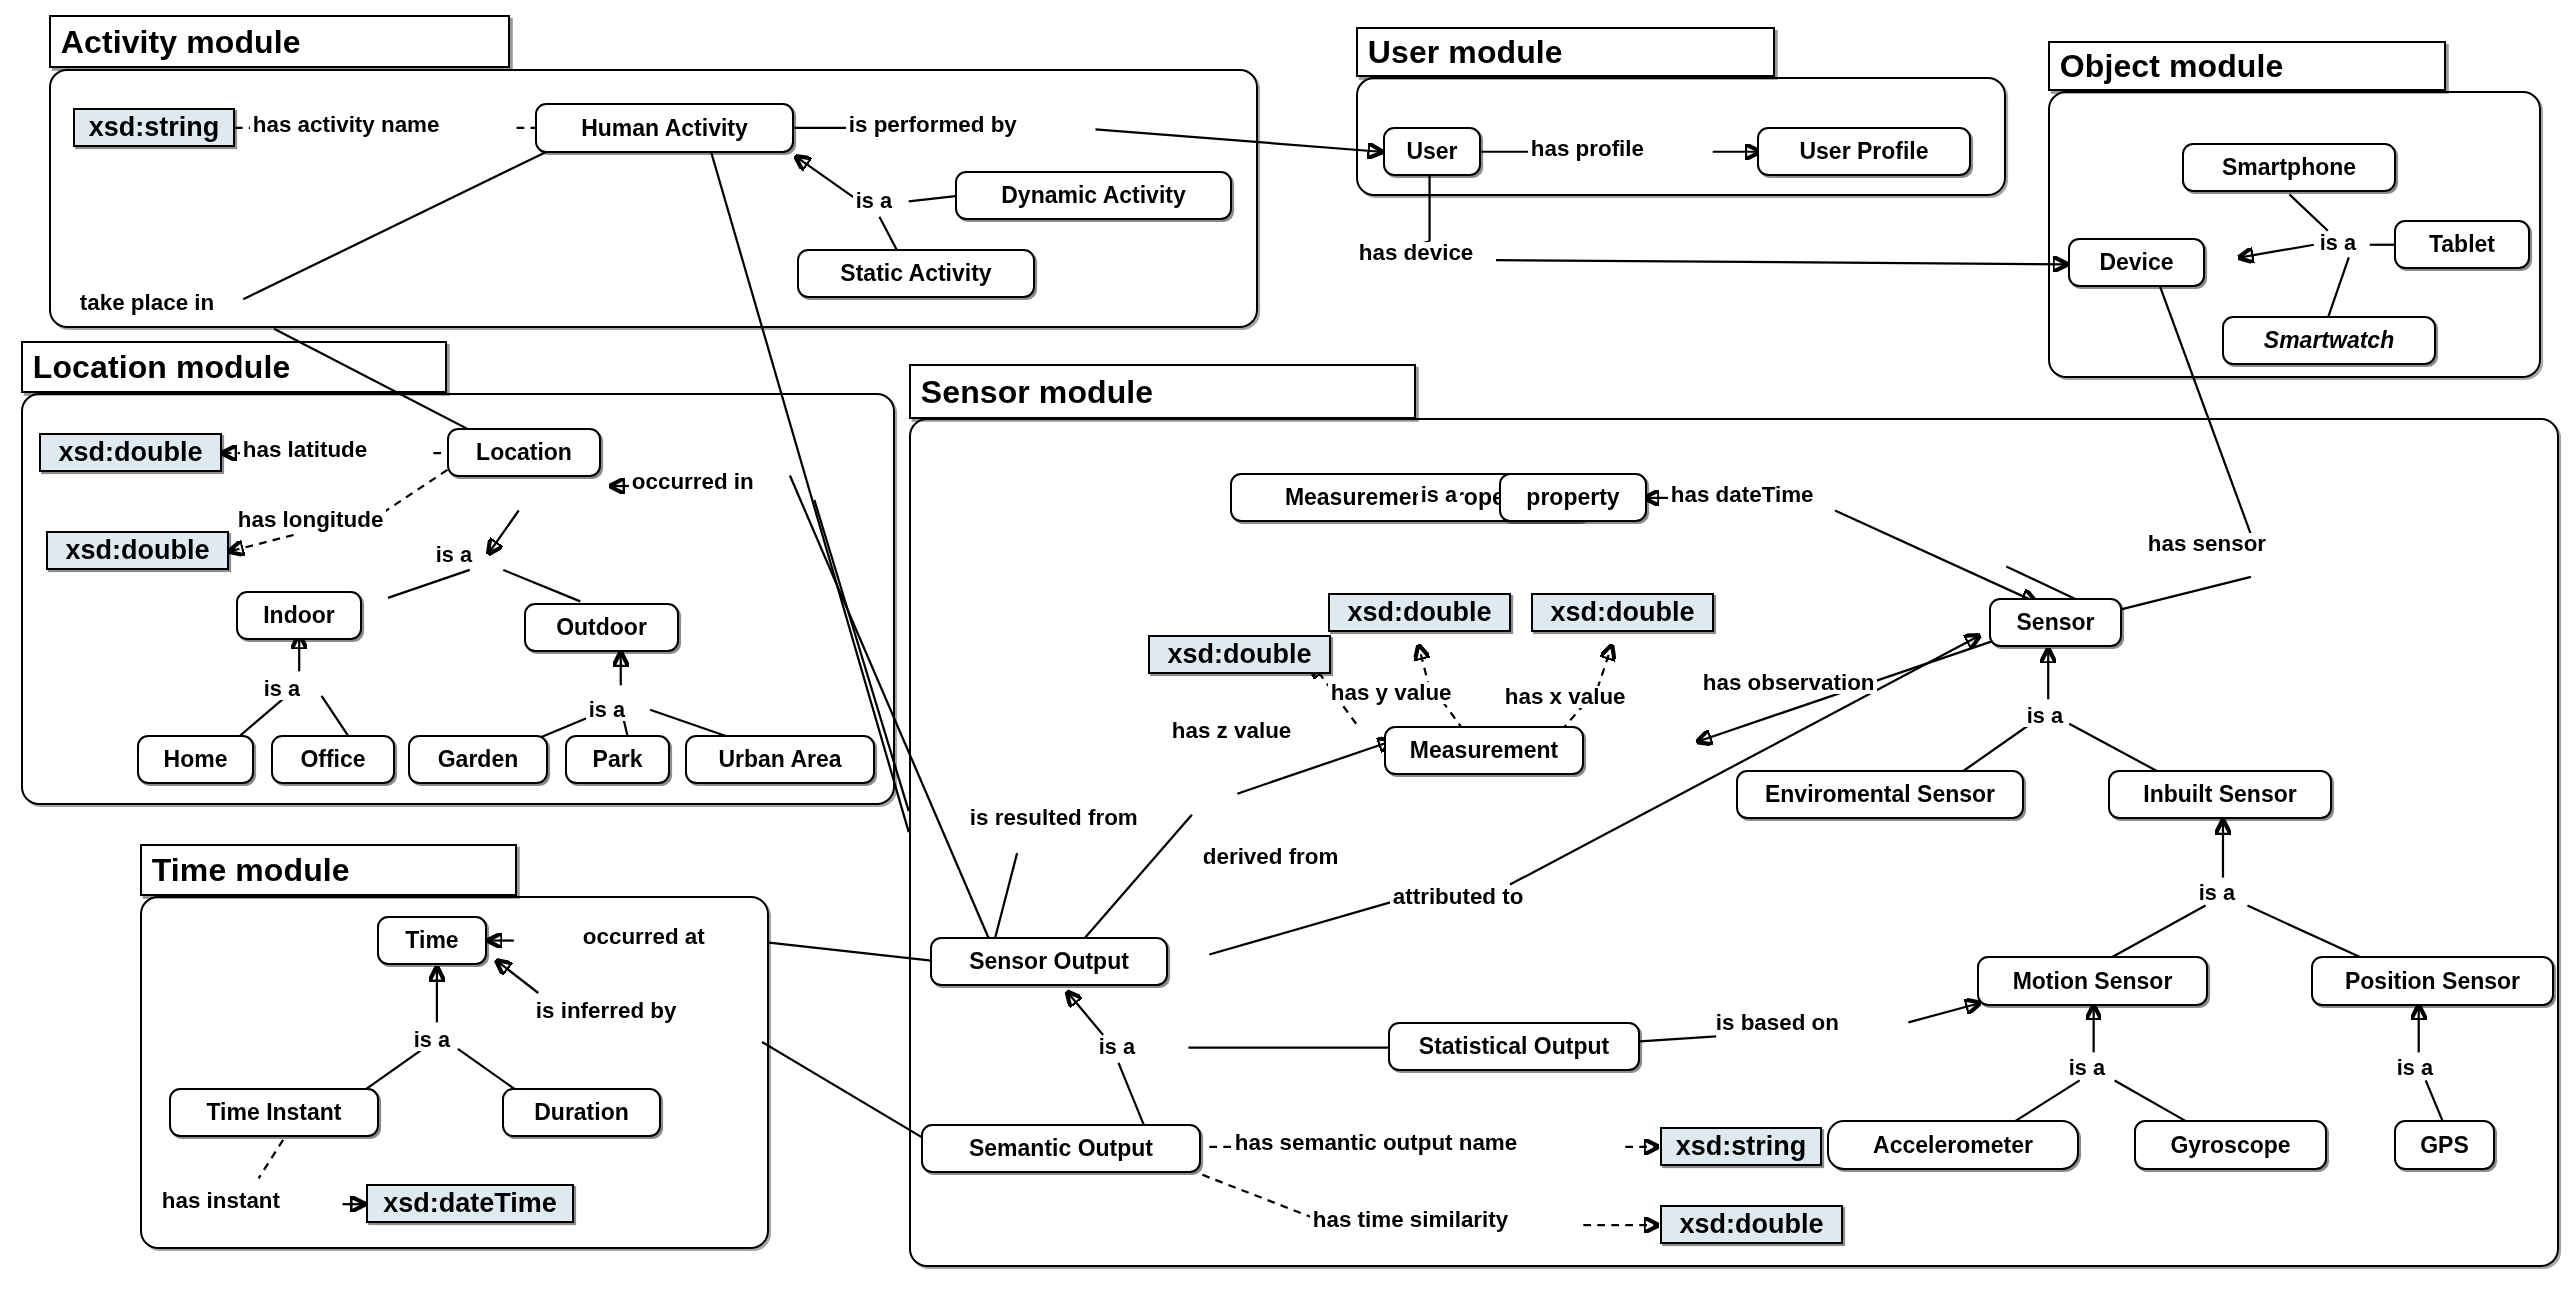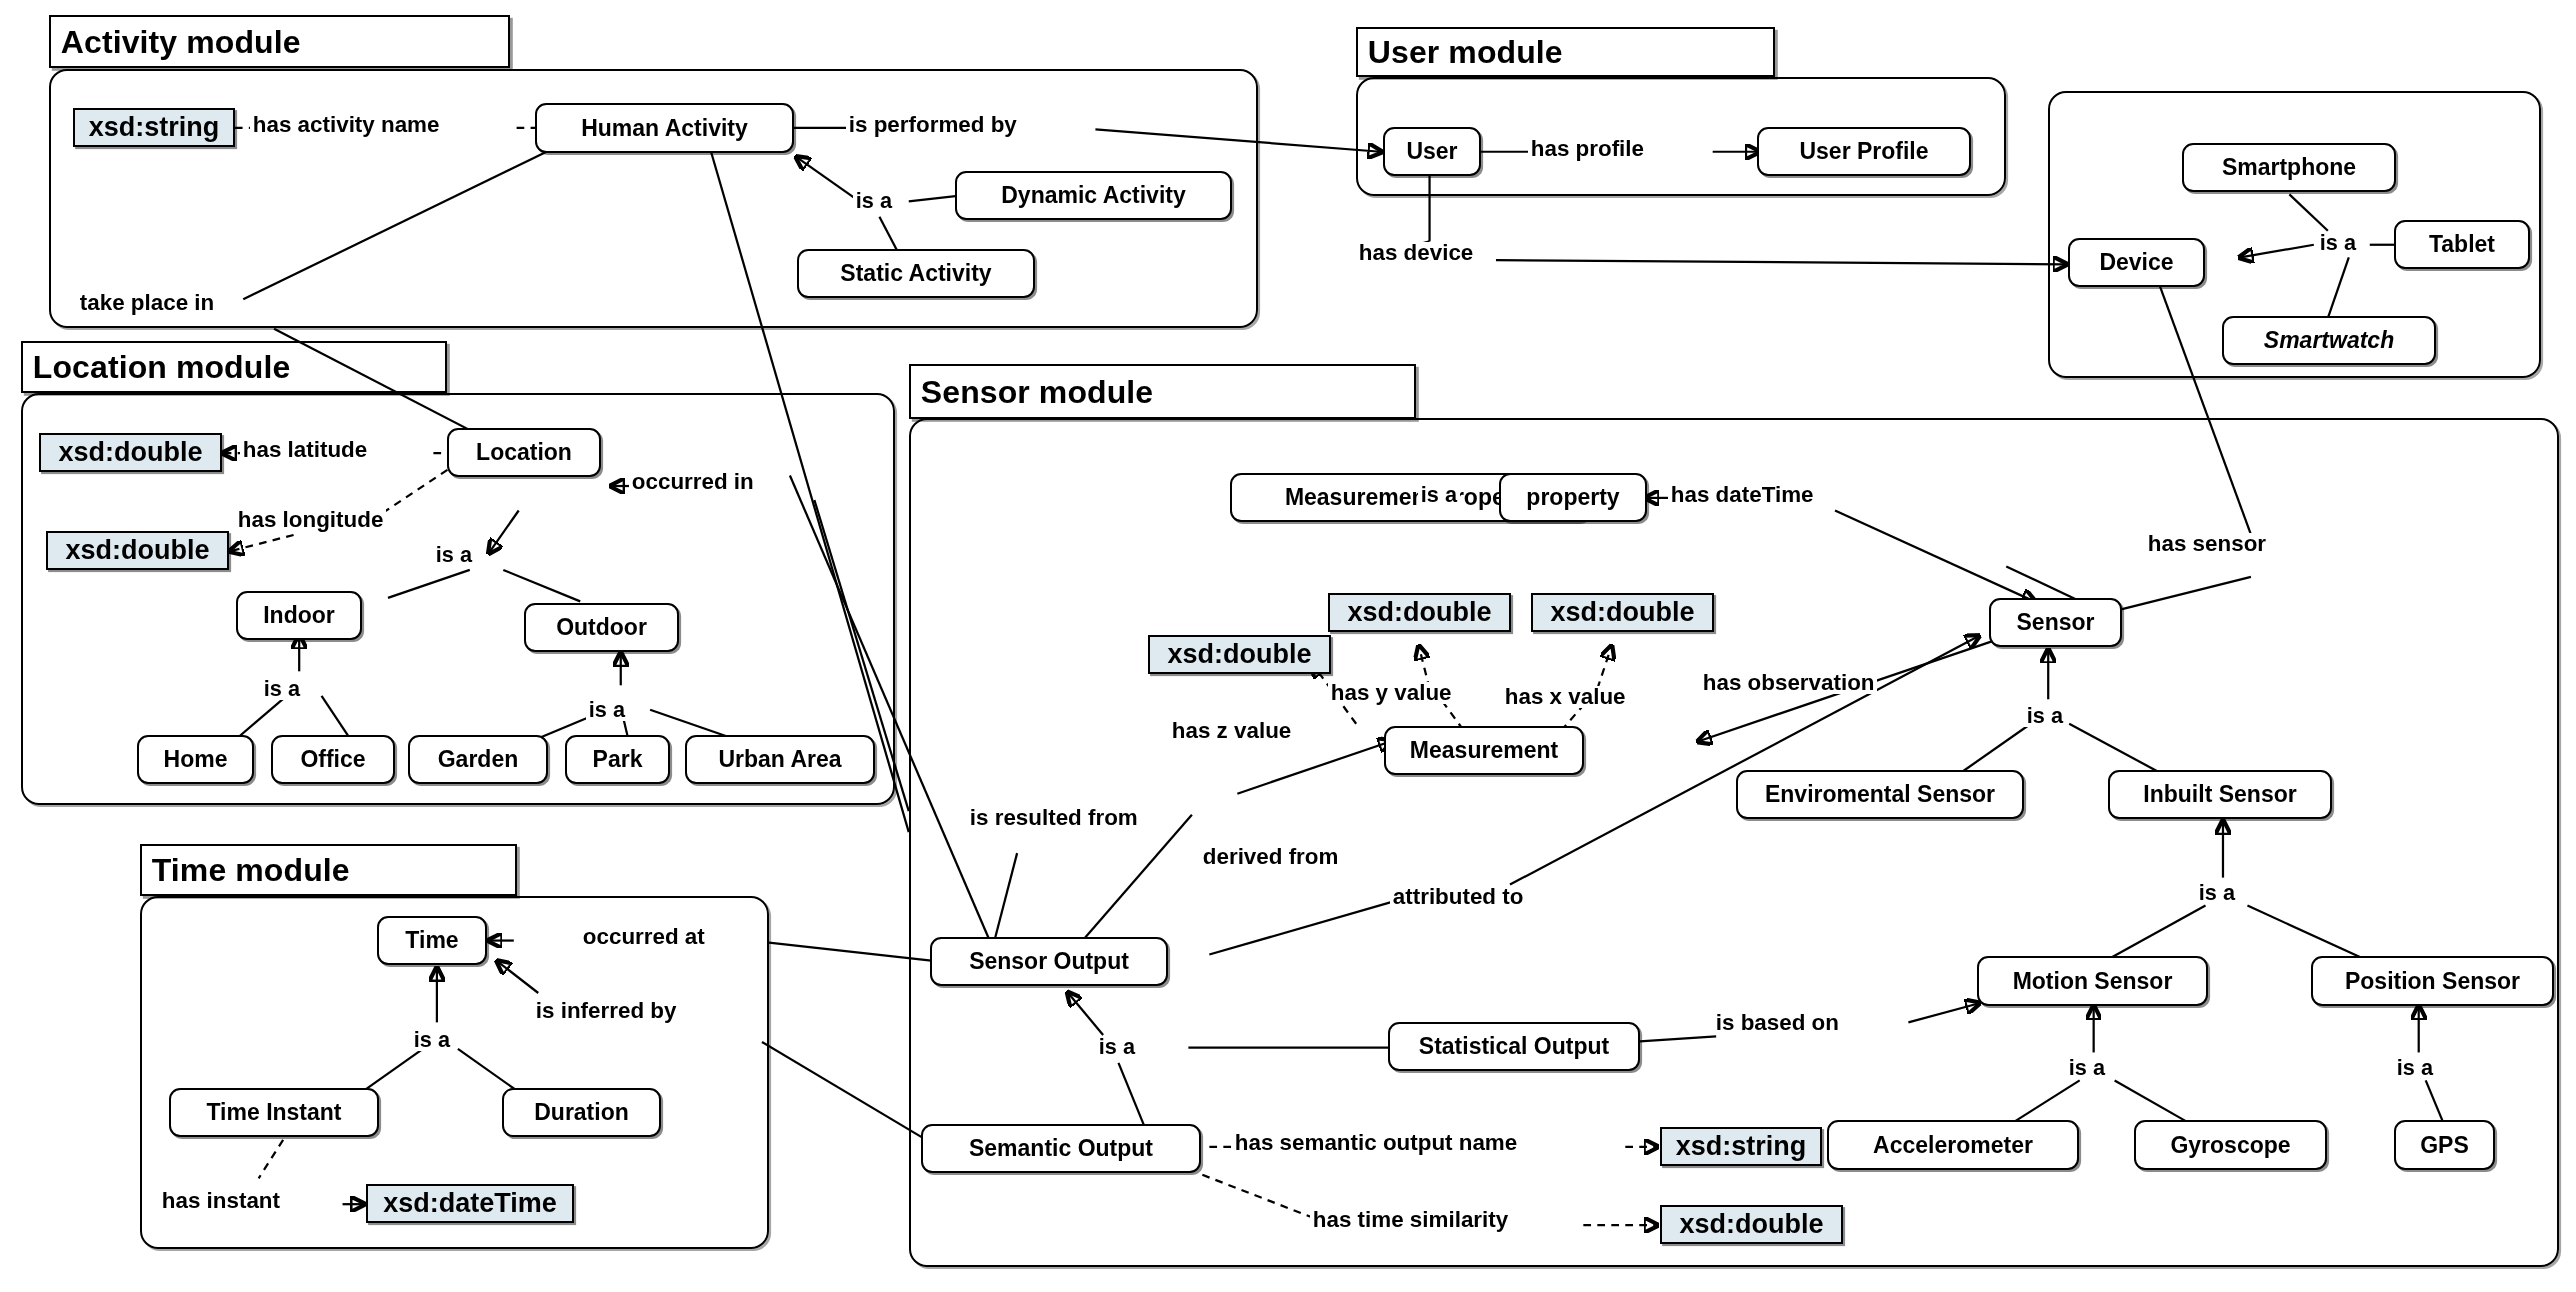--- a/index.html
+++ b/index.html
@@ -245,20 +245,23 @@
   <div class="module-tab" style="left:49px; top:15.4px; width:461px; height:53px;">
     <span>Activity module</span>
   </div>
   <div class="module" style="left:49px; top:69px; width:1209px; height:259px;"></div>
 
   <div class="module-tab" style="left:1356px; top:26.6px; width:419px; height:50px;">
     <span>User module</span>
   </div>
   <div class="module" style="left:1356px; top:77px; width:650px; height:119px;"></div>
 
+  <div class="module-tab" style="left:2048px; top:41px; width:398px; height:50px;">
+    <span>Object module</span>
+  </div>
   <div class="module" style="left:2048px; top:91px; width:493px; height:287px;"></div>
 
   <div class="module-tab" style="left:21px; top:341px; width:426px; height:52px;">
     <span>Location module</span>
   </div>
   <div class="module" style="left:21px; top:393px; width:874px; height:412px;"></div>
 
   <div class="module-tab" style="left:140px; top:844px; width:377px; height:52px;">
     <span>Time module</span>
   </div>
@@ -488,21 +491,21 @@
   </div>
   <div class="node" style="left:921px; top:1124px; width:280px; height:49px;">
     <span>Semantic Output</span>
   </div>
   <div class="elabel" style="left:1232px; top:1132px;">
     <span>has semantic output name</span>
   </div>
   <div class="dtype" style="left:1660px; top:1127px; width:162px; height:39px;">
     <span>xsd:string</span>
   </div>
-  <div class="node" style="left:1827px; top:1120px; width:252px; height:50px;">
+  <div class="node" style="left:1827px; top:1120px; width:252px; height:50px;border-radius:17px;">
     <span>Accelerometer</span>
   </div>
   <div class="node" style="left:2134px; top:1120px; width:193px; height:50px;">
     <span>Gyroscope</span>
   </div>
   <div class="node" style="left:2394px; top:1120px; width:101px; height:50px;">
     <span>GPS</span>
   </div>
   <div class="elabel" style="left:1310px; top:1209px;">
     <span>has time  similarity</span>

